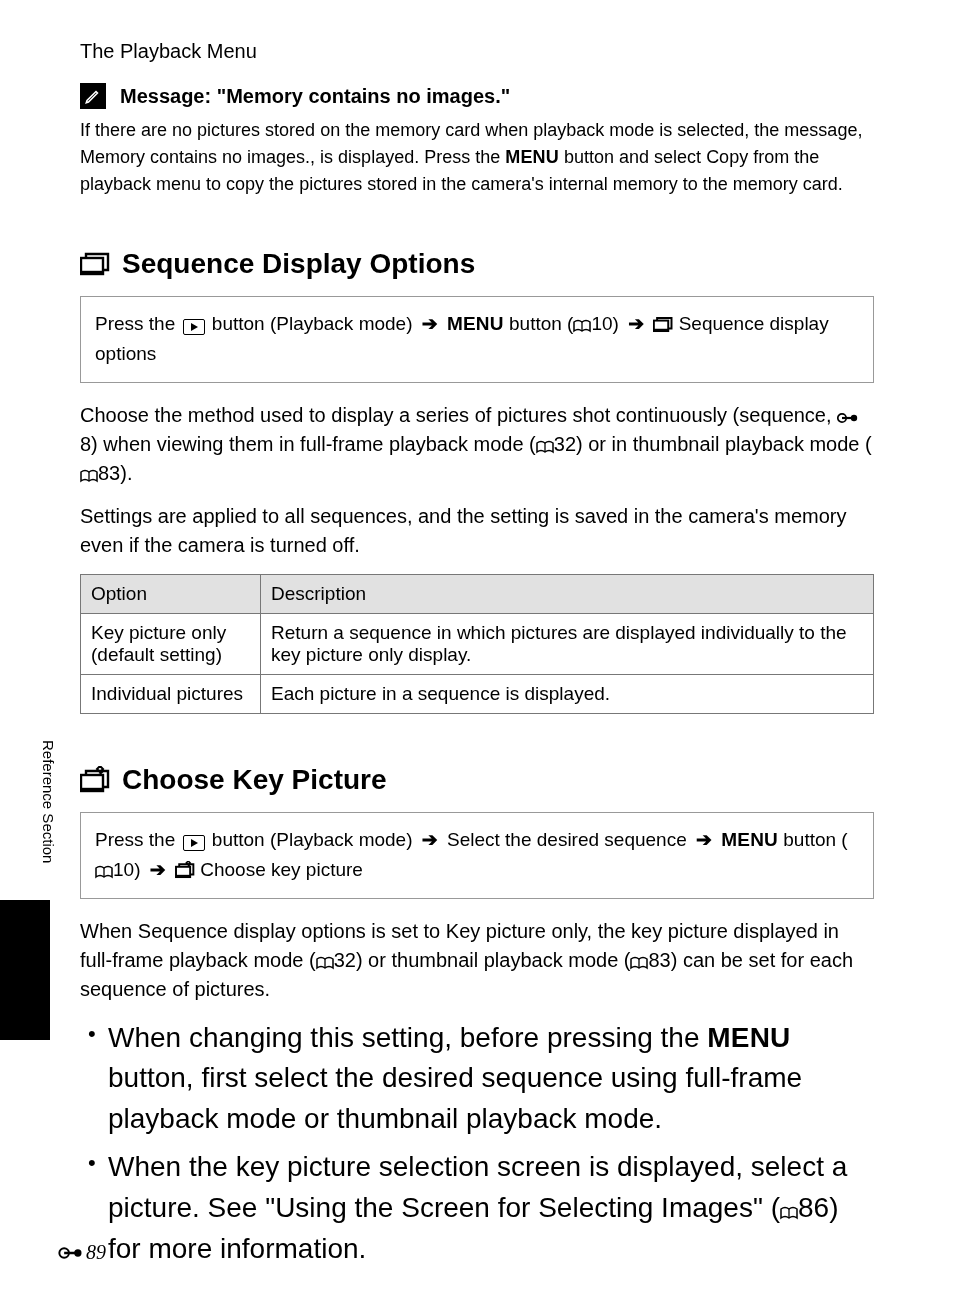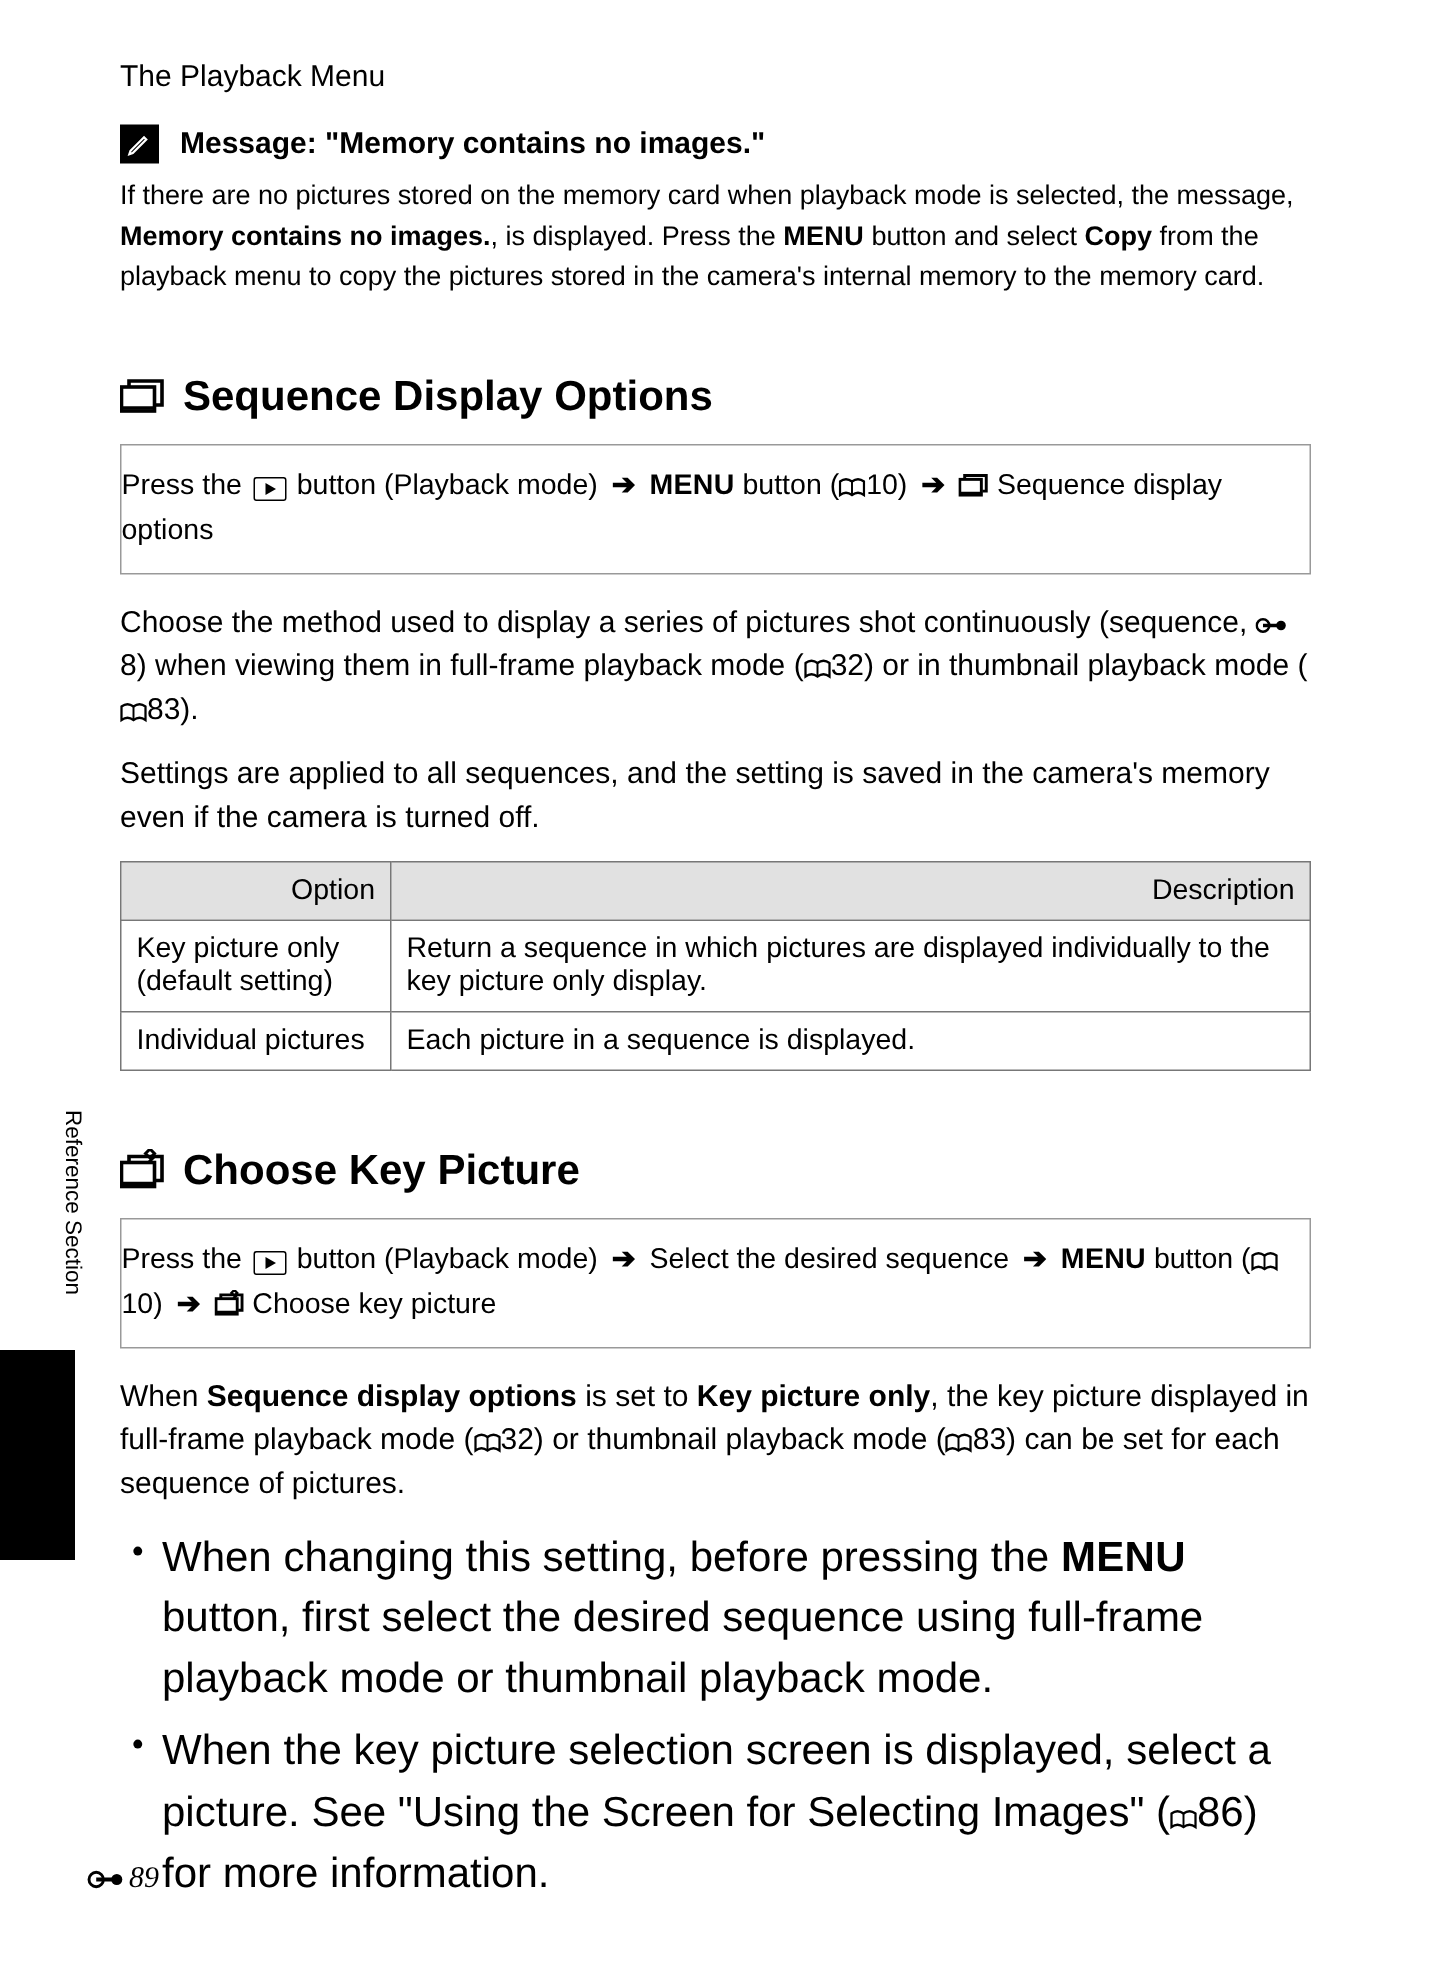--- a/index.html
+++ b/index.html
@@ -41,21 +41,21 @@
   }
   .pencil-icon svg { width: 18px; height: 18px; }
   .note-body {
     font-size: 18px;
     line-height: 1.5;
   }
   .small-note-body {
     font-size: 17.5px;
     line-height: 1.5;
   }
-  b, .bold { font-weight: bold; }
+  b, .bold { font-weight: normal; }
   .condensed {
     font-family: "Arial Narrow", Arial, sans-serif;
     font-stretch: condensed;
     letter-spacing: 0.2px;
     font-weight: 600;
   }
   .section-heading {
     display: flex;
     align-items: center;
     gap: 12px;
@@ -64,21 +64,21 @@
     margin-top: 50px;
     margin-bottom: 16px;
   }
   .section-heading .icon-slot {
     display: inline-flex;
     align-items: center;
     justify-content: center;
   }
   .nav-box {
     border: 1px solid #999;
-    padding: 12px 0;
+    padding: 12px 14px;
     font-size: 19px;
     line-height: 1.6;
     margin-bottom: 18px;
   }
   .arrow {
     display: inline-block;
     margin: 0 4px;
     font-weight: bold;
   }
   .body-para {
@@ -94,21 +94,21 @@
   }
   th, td {
     border: 1px solid #777;
     padding: 8px 10px;
     text-align: left;
     vertical-align: top;
   }
   th {
     background: #e1e1e1;
     font-weight: normal;
-    text-align: right;
+    text-align: left;
   }
   td.option-col { width: 180px; }
   ul.bullets {
     list-style: none;
     padding-left: 6px;
     margin-top: 6px;
   }
   ul.bullets li {
     position: relative;
     padding-left: 22px;

